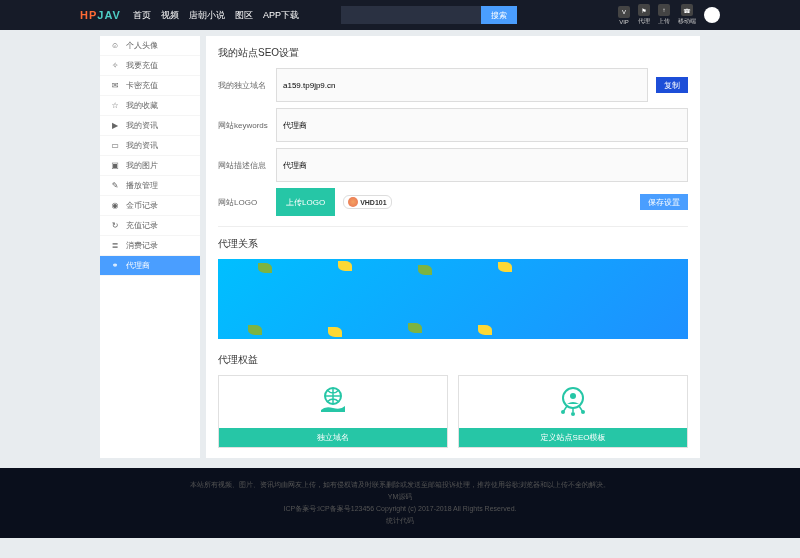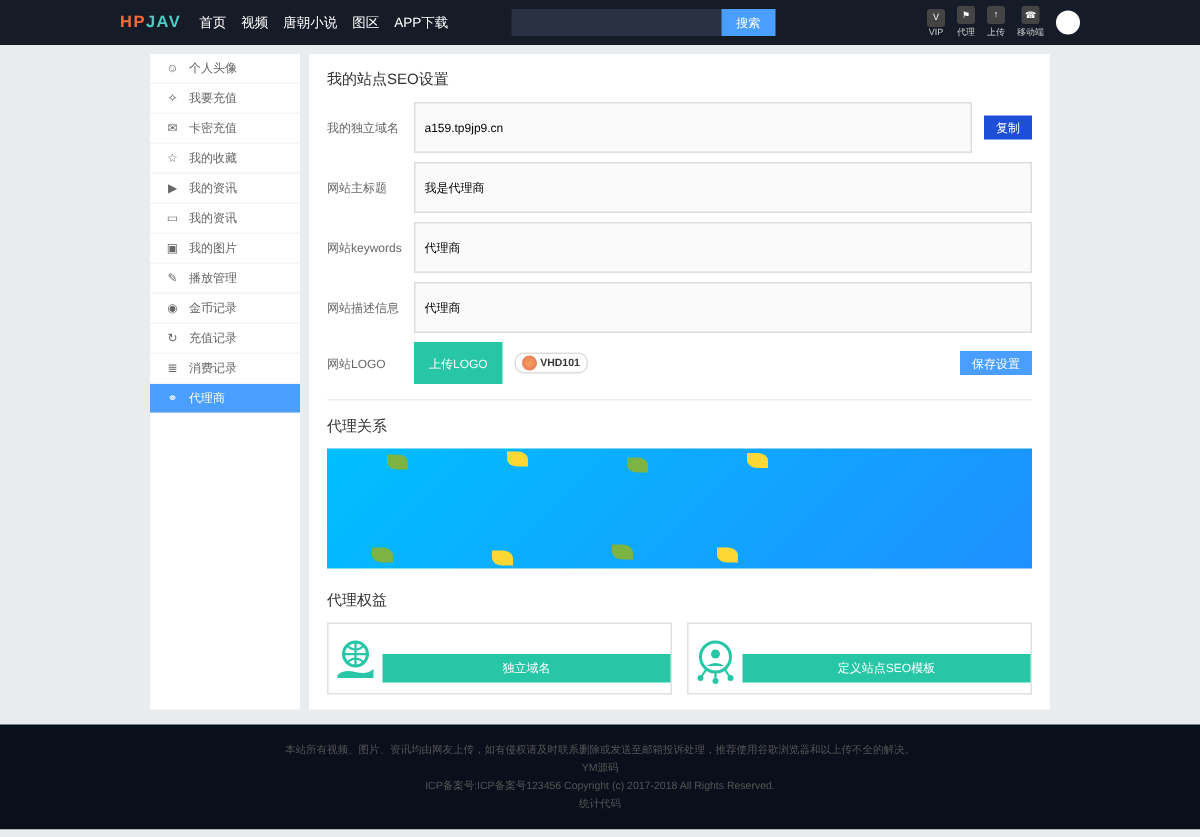--- a/index.html
+++ b/index.html
@@ -28,21 +28,21 @@
 .form-input{flex:1;height:20px;border:1px solid #ddd;padding:16px 6px;font-size:8px;background:#fafafa}
 .btn-copy{background:#1d4ed8;color:#fff;border:none;height:16px;padding:0 8px;font-size:8px;cursor:pointer}
 .btn-upload{background:#26c6a6;color:#fff;border:none;height:28px;padding:0 10px;font-size:8px;cursor:pointer}
 .btn-save{background:#4a9eff;color:#fff;border:none;height:16px;padding:0 8px;font-size:8px;cursor:pointer;margin-left:auto}
 .logo-badge{display:inline-flex;align-items:center;gap:2px;border:1px solid #ddd;padding:1px 4px;font-size:7px;border-radius:6px}
 .logo-badge-icon{width:10px;height:10px;background:radial-gradient(#f4a261,#e76f51);border-radius:50%}
 .banner{height:80px;background:linear-gradient(135deg,#00bfff,#1e90ff);margin:8px 0 14px;position:relative;overflow:hidden}
 .leaf{position:absolute;width:14px;height:10px;background:#7cb342;border-radius:0 50% 0 50%}
 .leaf.y{background:#fdd835}
 .cards{display:flex;gap:10px;margin-top:8px}
-.card{flex:1;border:1px solid #e0e0e0;display:flex;flex-direction:row;align-items:center;padding:6px 0 0}
+.card{flex:1;border:1px solid #e0e0e0;display:flex;flex-direction:column;align-items:center;padding:6px 0 0}
 .card-icon{width:40px;height:40px;display:flex;align-items:center;justify-content:center}
 .card-btn{width:100%;background:#26c6a6;color:#fff;font-size:8px;text-align:center;padding:4px 0;margin-top:6px;cursor:pointer}
 .footer{background:#0a0f1c;color:#555;font-size:7px;text-align:center;padding:10px 0;margin-top:10px}
 .footer p{margin:2px 0}
 .hr{border:none;border-top:1px solid #eee;margin:10px 0}
 </style>
 </head>
 <body>
 
 <div class="header">
@@ -130,24 +130,20 @@
         <span>代理商</span>
       </div>
     </div>
   <div class="content">
     <div class="section-title">我的站点SEO设置</div>
 
     <div class="form-row">
       <div class="form-label">我的独立域名</div>
       <input class="form-input" value="a159.tp9jp9.cn" style="">
       <button class="btn-copy">复制</button>
-    </div>
-    <div class="form-row">
-      <div class="form-label">网站主标题</div>
-      <input class="form-input" value="我是代理商" style="">
     </div>
     <div class="form-row">
       <div class="form-label">网站keywords</div>
       <input class="form-input" value="代理商" style="">
     </div>
     <div class="form-row">
       <div class="form-label">网站描述信息</div>
       <input class="form-input" value="代理商" style="">
     </div>
     <div class="form-row">

